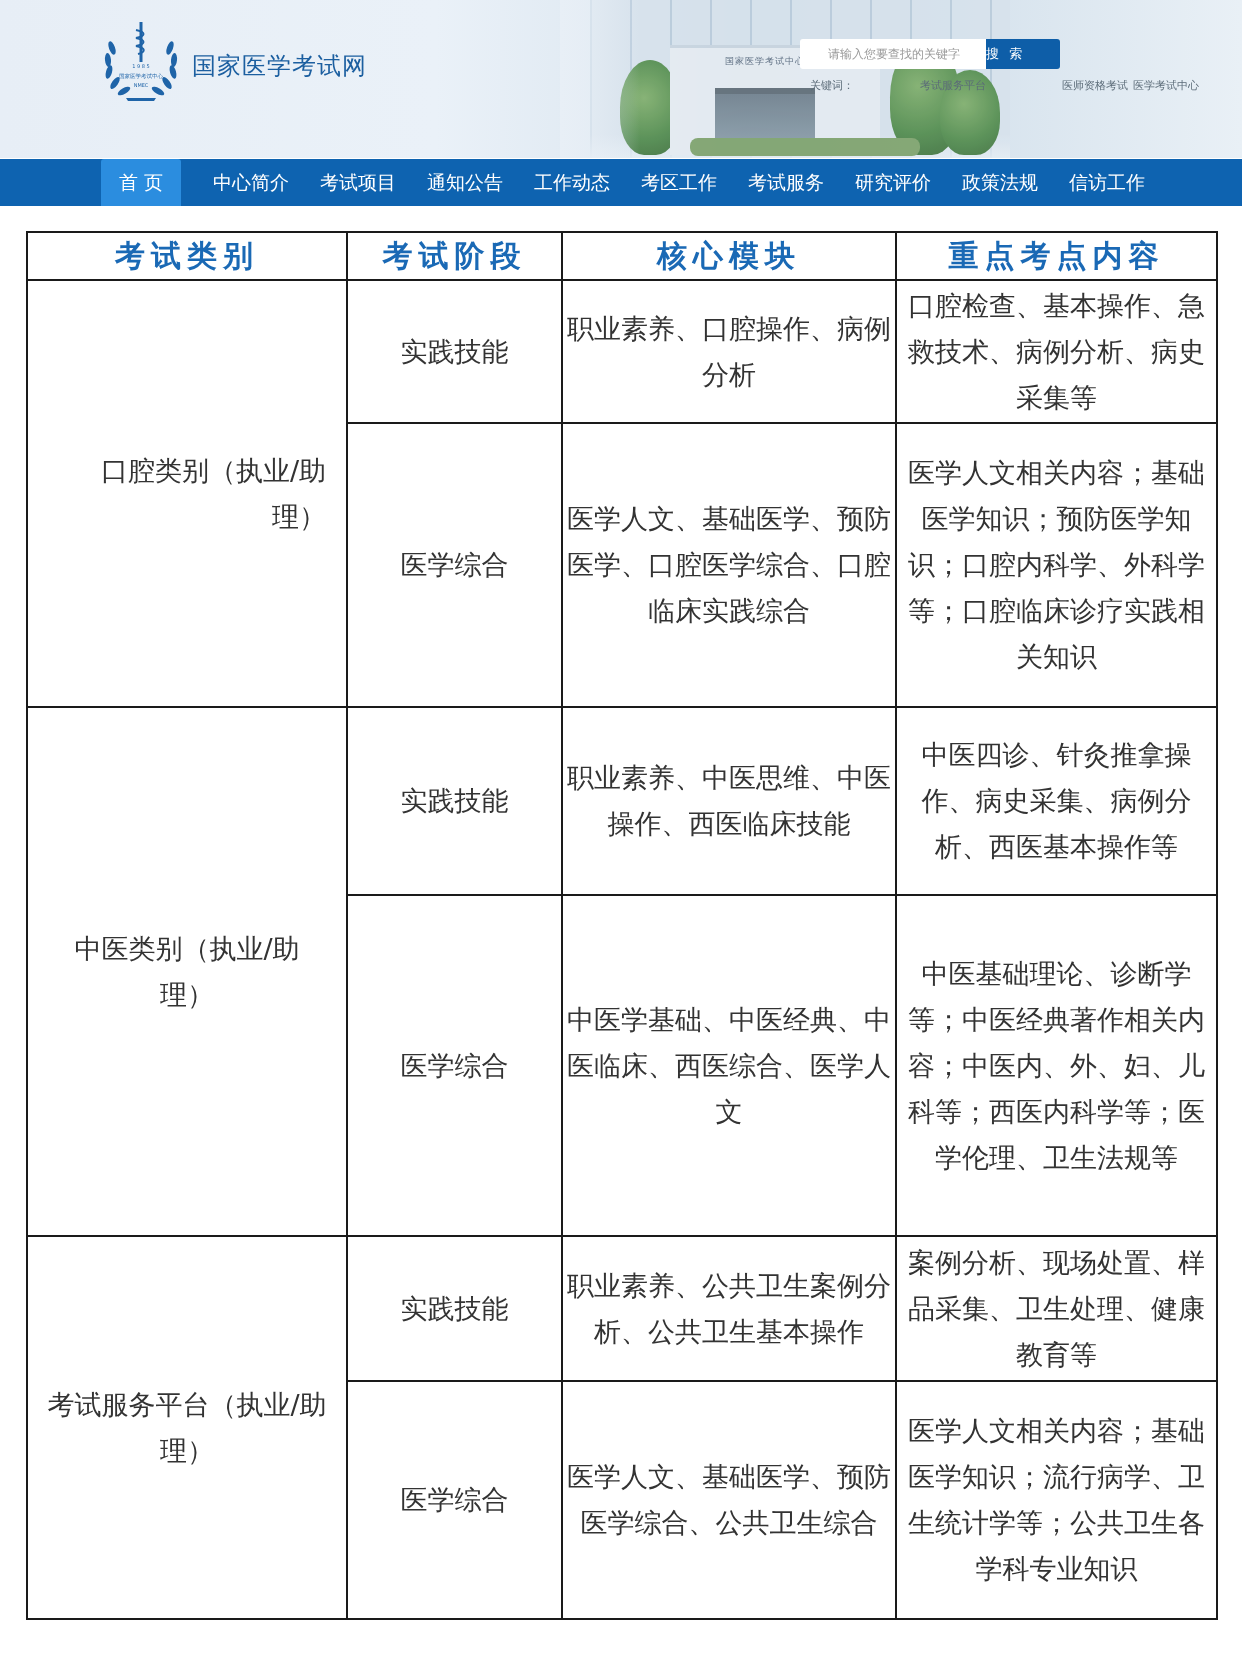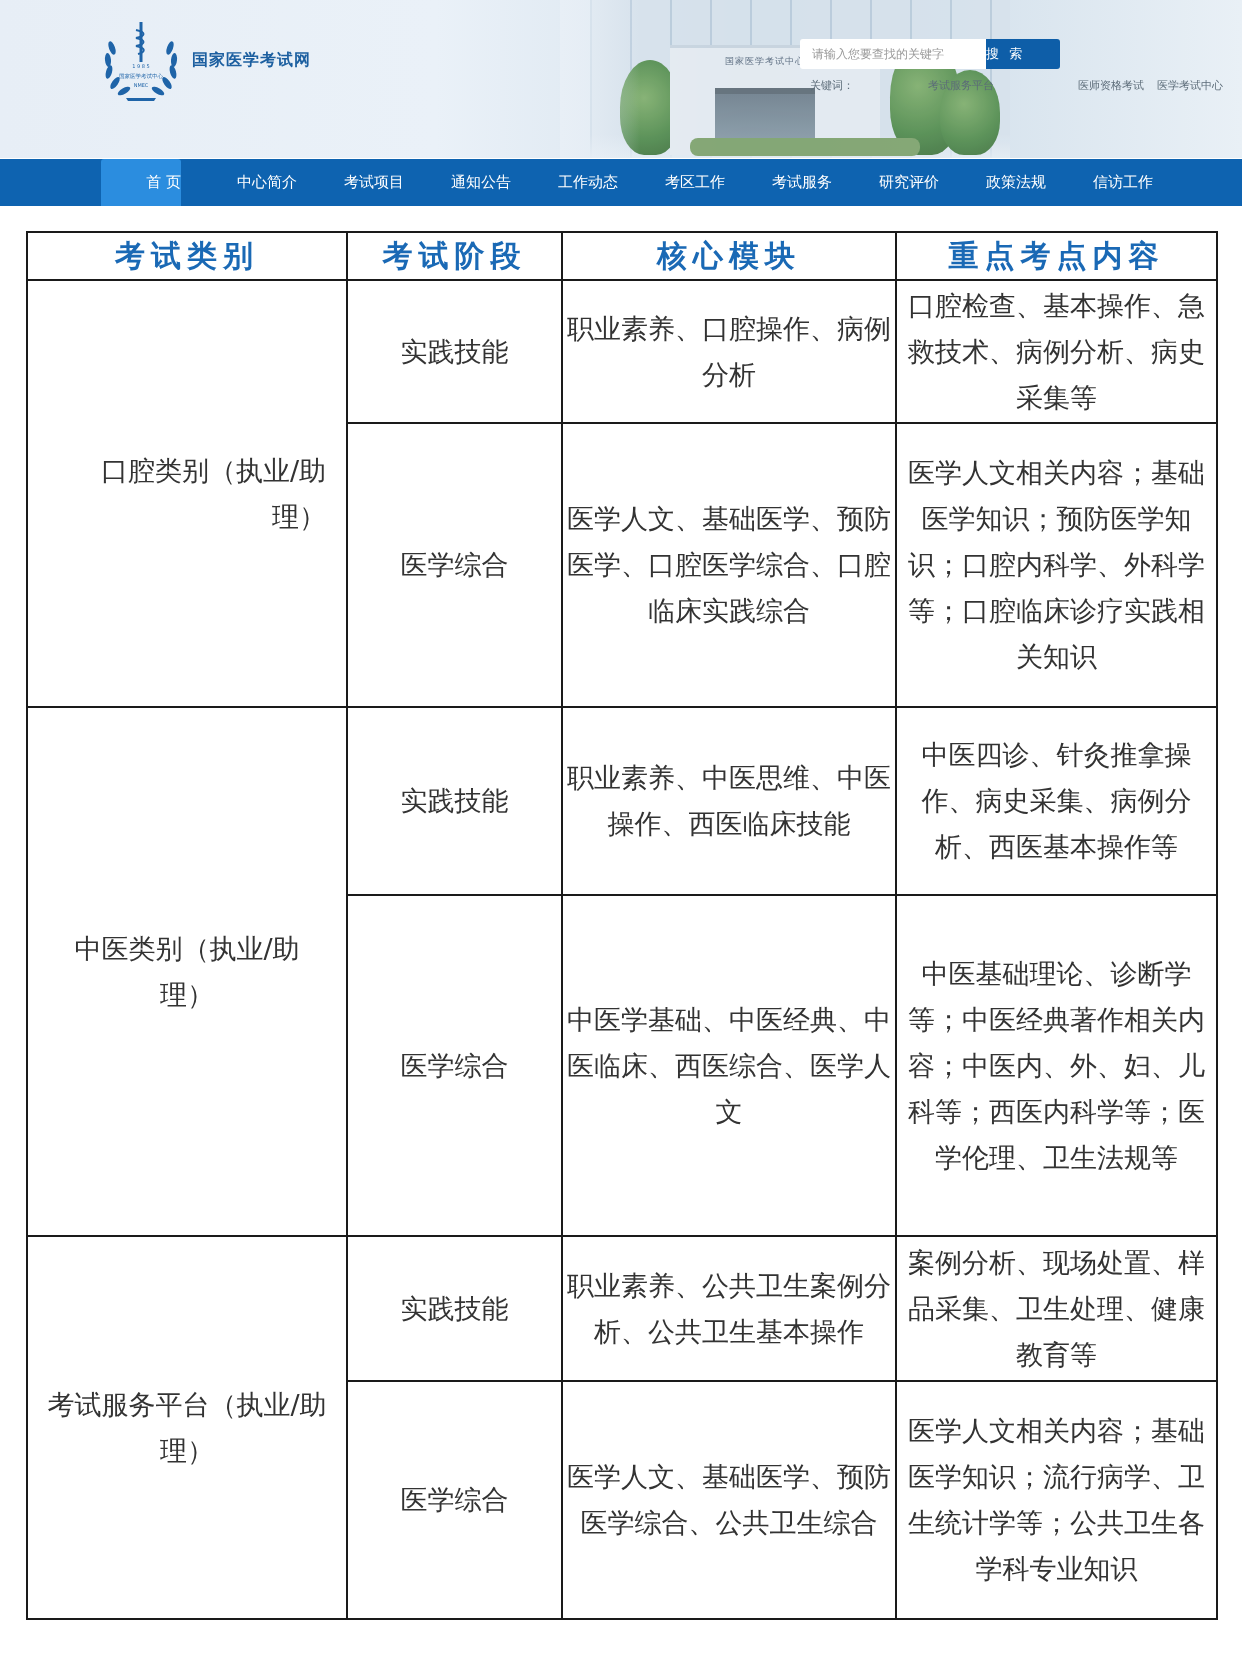--- a/index.html
+++ b/index.html
@@ -42,51 +42,51 @@
   .shrub { position: absolute; left: 100px; top: 138px; width: 230px; height: 18px; background: #7da26a; border-radius: 8px; }
   .banner-fade {
     position: absolute; left: 560px; top: 0; width: 80px; height: 158px;
     background: linear-gradient(90deg, #e8eff6 0%, rgba(232,239,246,0) 100%);
   }
 
   .logo {
     position: absolute; left: 98px; top: 18px; width: 86px; height: 86px;
   }
   .site-title {
-    position: absolute; left: 192px; top: 50px; font-size: 16px; font-weight: bold;
+    position: absolute; left: 192px; top: 50px; font-size: 24px; font-weight: normal;
     color: #1c5fa0; font-family: "DejaVu Serif", "Liberation Serif", serif; letter-spacing: 1px;
   }
 
   .search-box {
     position: absolute; left: 800px; top: 39px; width: 186px; height: 30px;
     background: #ffffff; border-radius: 3px 0 0 3px; border: none;
-    font-size: 12px; color: #999; padding-left: 12px; line-height: 30px;
+    font-size: 12px; color: #999; padding-left: 28px; line-height: 30px;
   }
   .search-btn {
     position: absolute; left: 986px; top: 39px; width: 74px; height: 30px;
     background: #0e5ea8; color: #fff; font-size: 13px; line-height: 30px;
     border-radius: 0 3px 3px 0; letter-spacing: 3px;
   }
   .keywords {
     position: absolute; left: 810px; top: 78px; height: 16px; font-size: 11px; color: #5b6b78;
-    display: flex; gap: 12px;
+    display: flex; gap: 4px;
   }
   .keywords span { display: inline-block; }
   .kw-label { width: 72px; }
   .kw1 { margin-left: 34px; width: 110px; }
   .kw2 { width: 95px; padding-left: 28px; }
 
   
   .nav {
     position: absolute; left: 0; top: 159px; width: 1242px; height: 47px;
     background: #0e63b0; display: flex;
   }
   .nav-item {
     position: absolute; top: 0; height: 47px; line-height: 47px; color: #ffffff;
-    font-size: 15px; text-align: right;
+    font-size: 19px; text-align: center;
   }
   .nav-item.active { background: #2b8ddf; border-radius: 3px 3px 0 0; }
 
   
   .tbl {
     position: absolute; left: 26px; top: 231px;
     border-collapse: collapse; table-layout: fixed;
     width: 1190px;
   }
   .tbl td, .tbl th {

